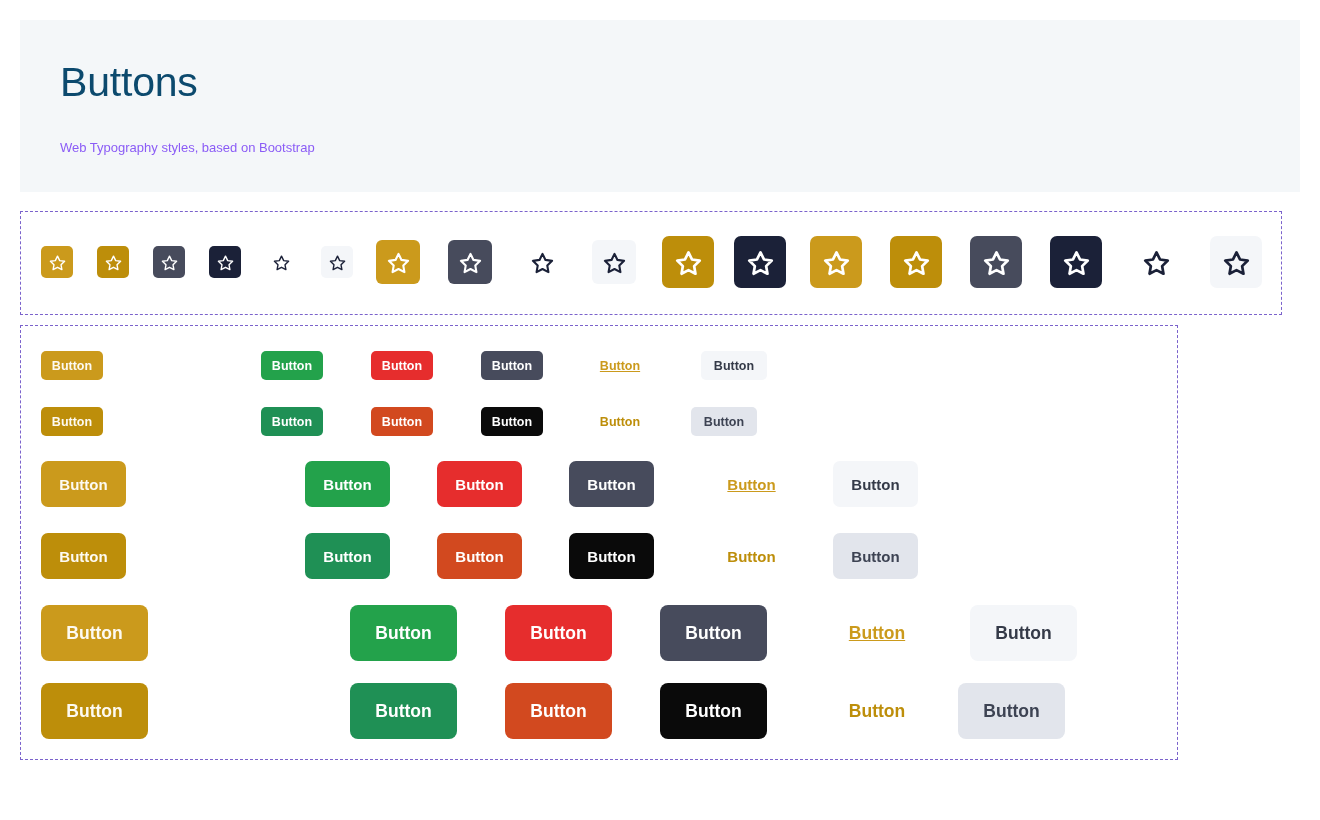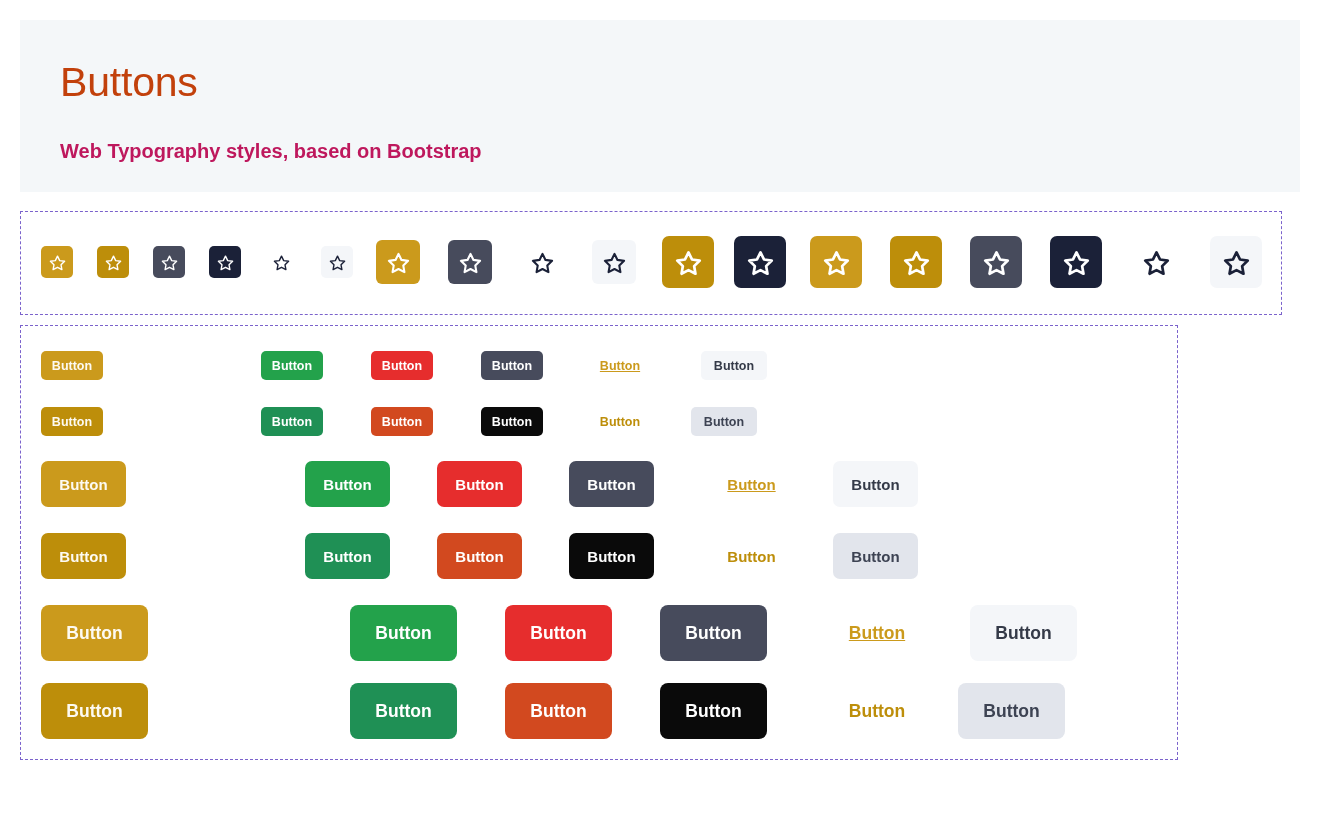--- a/index.html
+++ b/index.html
@@ -17,28 +17,28 @@
     left: 20px; top: 20px;
     width: 1280px; height: 172px;
     background: #f4f7f9;
     padding: 42px 0 0 40px;
   }
   .header h1 {
     margin: 0;
     font-size: 41px;
     font-weight: 400;
     line-height: 1.0;
-    color: #c2410c;
+    color: #0c4a6e;
     letter-spacing: -0.2px;
   }
   .header .subtitle {
     margin-top: 37px;
-    font-size: 20px;
-    font-weight: 700;
-    color: #be185d;
+    font-size: 13px;
+    font-weight: 400;
+    color: #8b5cf6;
   }
 
   
   .dashed-box {
     position: absolute;
     border: 1.6px dashed #7b63cc;
     background: transparent;
   }
   #icon-box {
     left: 20px; top: 211px;

